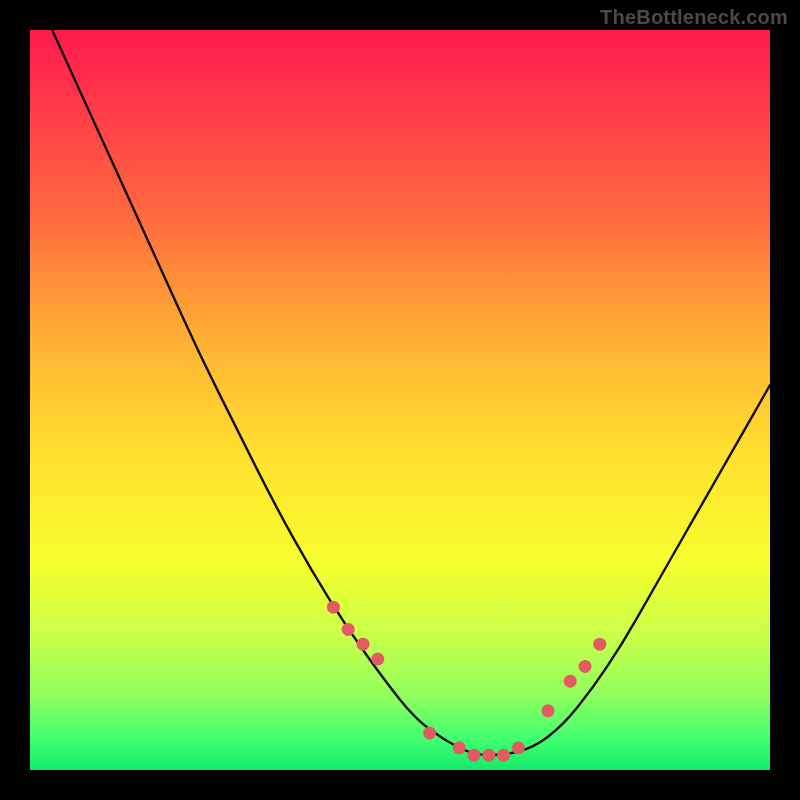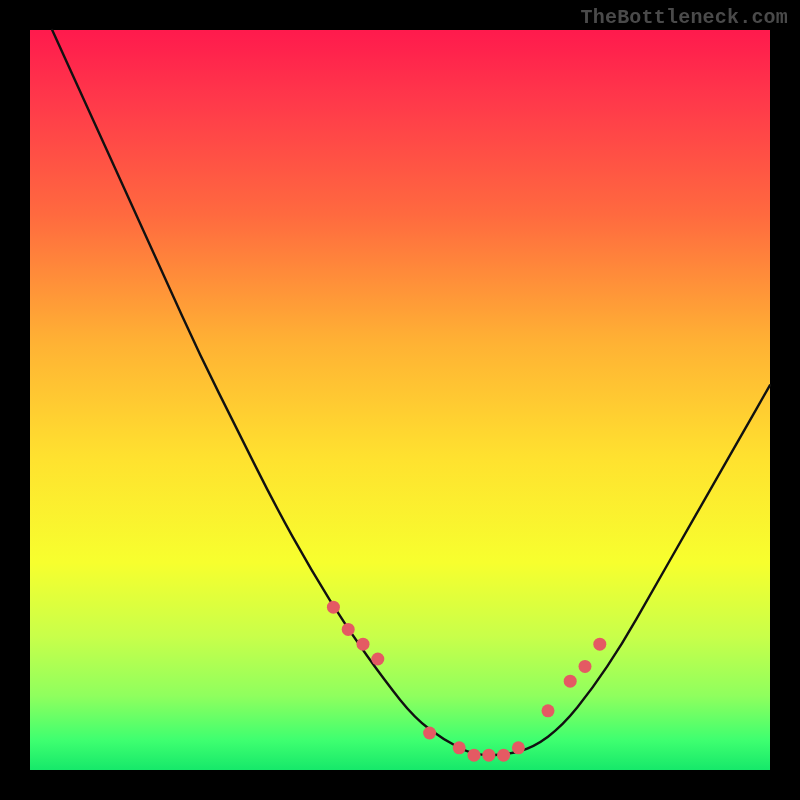--- a/index.html
+++ b/index.html
@@ -11,21 +11,20 @@
     overflow: hidden;
     font-family: Arial, Helvetica, sans-serif;
   }
   .frame {
     position: absolute;
     left: 0;
     top: 0;
     width: 800px;
     height: 800px;
     background: #000;
-    font-family: Liberation Mono, monospace;
   }
   .plot-area {
     position: absolute;
     left: 30px;
     top: 30px;
     width: 740px;
     height: 740px;
     
     background: linear-gradient(
       to bottom,

